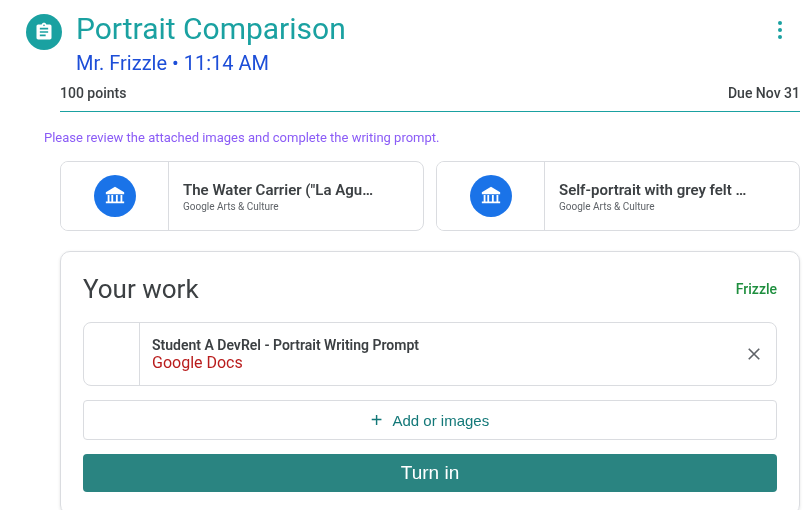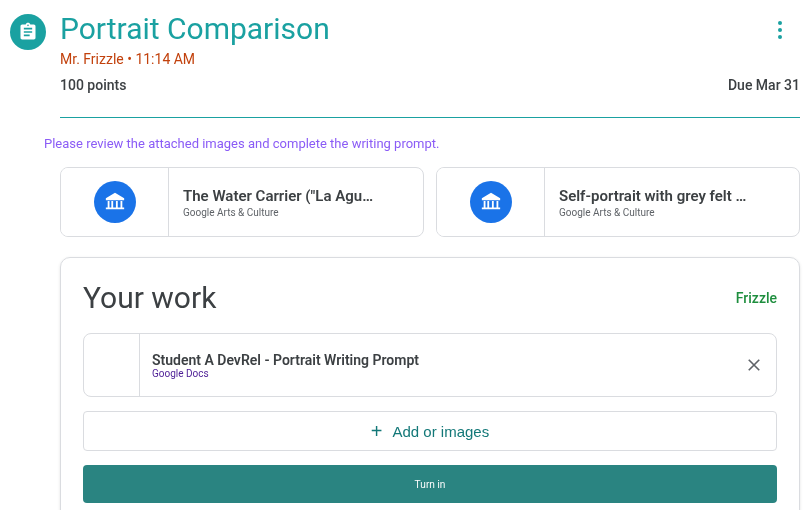--- a/index.html
+++ b/index.html
@@ -9,20 +9,21 @@
       width: 810px;
       height: 510px;
       overflow: hidden;
       color: #3c4043;
     }
     .header {
       display: flex;
       align-items: flex-start;
       padding: 12px 10px 0 10px;
       position: relative;
+      margin-left: 16px;
     }
     .header-icon {
       width: 36px;
       height: 36px;
       background: #1aa1a1;
       border-radius: 50%;
       display: flex;
       align-items: center;
       justify-content: center;
       flex-shrink: 0;
@@ -31,22 +32,22 @@
     }
     .header-main { flex: 1; }
     .title {
       font-size: 30px;
       font-weight: 400;
       color: #1aa1a1;
       line-height: 1.1;
       letter-spacing: 0;
     }
     .subtitle {
-      font-size: 14px;
-      color: #c2410c;
+      font-size: 20px;
+      color: #1d4ed8;
       margin-top: 6px;
     }
     .more-btn {
       position: absolute;
       right: 14px;
       top: 14px;
       width: 32px;
       height: 32px;
       display: flex;
       flex-direction: column;
@@ -58,21 +59,21 @@
     .more-btn span {
       width: 4px; height: 4px; background: #1aa1a1; border-radius: 50%;
     }
     .meta-row {
       margin: 10px 10px 0 60px;
       display: flex;
       justify-content: space-between;
       font-size: 14px;
       font-weight: 500;
       color: #3c4043;
-      padding-bottom: 24px;
+      padding-bottom: 10px;
       border-bottom: 1px solid #1aa1a1;
     }
     .description {
       margin: 18px 10px 0 44px;
       font-size: 13px;
       color: #8b5cf6;
     }
     .attachments {
       margin: 16px 10px 0 60px;
       display: flex;
@@ -125,42 +126,42 @@
       border-radius: 10px;
       padding: 22px 22px 22px 22px;
       box-shadow: 0 1px 3px rgba(60,64,67,0.15);
     }
     .work-header {
       display: flex;
       justify-content: space-between;
       align-items: center;
       margin-bottom: 18px;
     }
-    .work-title { font-size: 30px; color: #3c4043; }
+    .work-title { font-size: 26px; color: #3c4043; }
     .work-status { font-size: 14px; font-weight: 500; color: #1e8e3e; }
     .work-file {
       border: 1px solid #dadce0;
       border-radius: 8px;
       display: flex;
       align-items: center;
       height: 64px;
       overflow: hidden;
       cursor: pointer;
     }
     .work-file-thumb {
       width: 56px; height: 100%; border-right: 1px solid #dadce0;
     }
     .work-file-text {
       flex: 1; padding: 0 12px; overflow: hidden;
     }
     .work-file-title {
       font-size: 14px; font-weight: 600; color: #3c4043;
       white-space: nowrap; overflow: hidden; text-overflow: ellipsis;
     }
-    .work-file-source { font-size: 10px; color: #4c1d95; }
+    .work-file-source { font-size: 16px; color: #b91c1c; }
     .remove-btn {
       width: 44px; height: 44px; display: flex; align-items: center; justify-content: center;
       color: #5f6368; cursor: pointer; font-size: 20px;
     }
     .add-btn {
       width: 100%;
       border: 1px solid #dadce0;
       background: #fff;
       border-radius: 4px;
       height: 40px;
@@ -178,21 +179,21 @@
     .turnin-btn {
       width: 100%;
       background: #1d7874;
       background: #23817d;
       background: #287f7b;
       color: #fff;
       border: none;
       border-radius: 4px;
       height: 38px;
       margin-top: 14px;
-      font-size: 10px;
+      font-size: 19px;
       font-weight: 500;
       cursor: pointer;
     }
     .turnin-btn { background: #2a8a87; }
     .turnin-btn { background: #2f8884; }
     .turnin-btn { background: #1f807c; }
     .turnin-btn { background: #27827e; }
     .turnin-btn { background: #2e8884; }
     .turnin-btn { background: #2a8481; }
   </style>
@@ -211,21 +212,21 @@
   </div>
   <div class="more-btn">
     <span></span>
     <span></span>
     <span></span>
   </div>
 </div>
 
 <div class="meta-row">
   <div>100 points</div>
-  <div>Due Mar 31</div>
+  <div>Due Nov 31</div>
 </div>
 
 <div class="description">Please review the attached images and complete the writing prompt.</div>
 
 <div class="attachments">
   <div class="attachment-card">
     <div class="attach-thumb">
       <div class="attach-thumb-inner">
         <svg width="22" height="22" viewBox="0 0 24 24" fill="#fff">
             <path d="M12 2L2 8v2h20V8L12 2zM4 11v7H2v2h20v-2h-2v-7h-2v7h-3v-7h-2v7h-3v-7h-2v7H6v-7H4z"></path>

